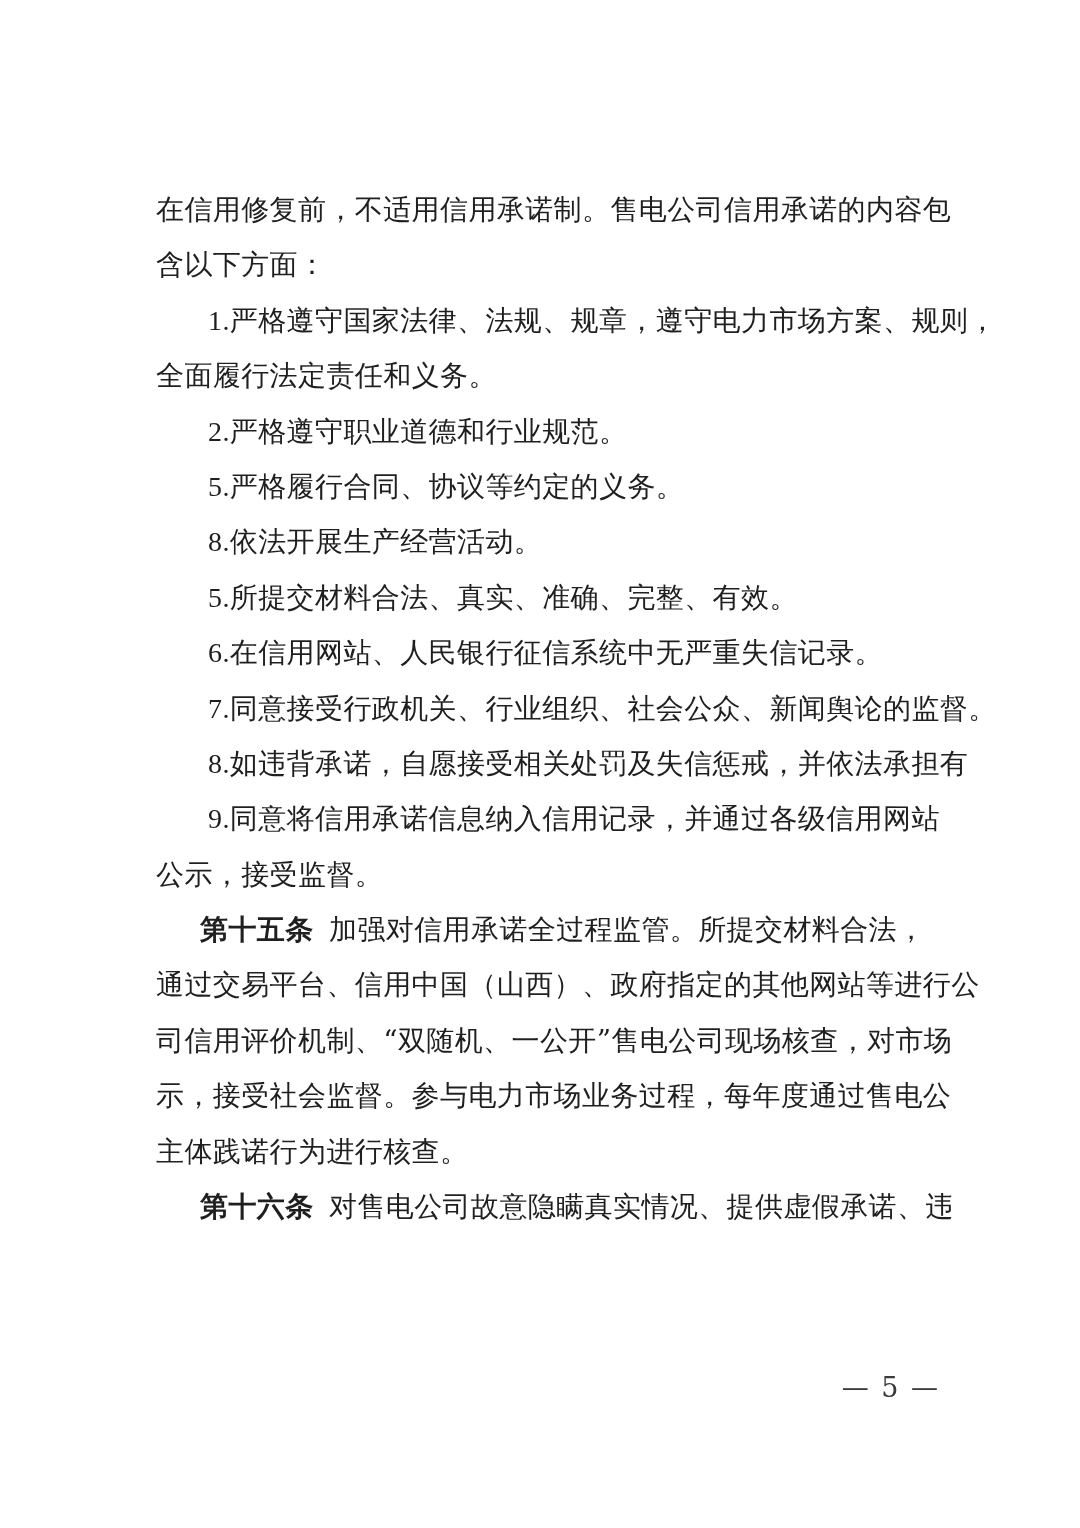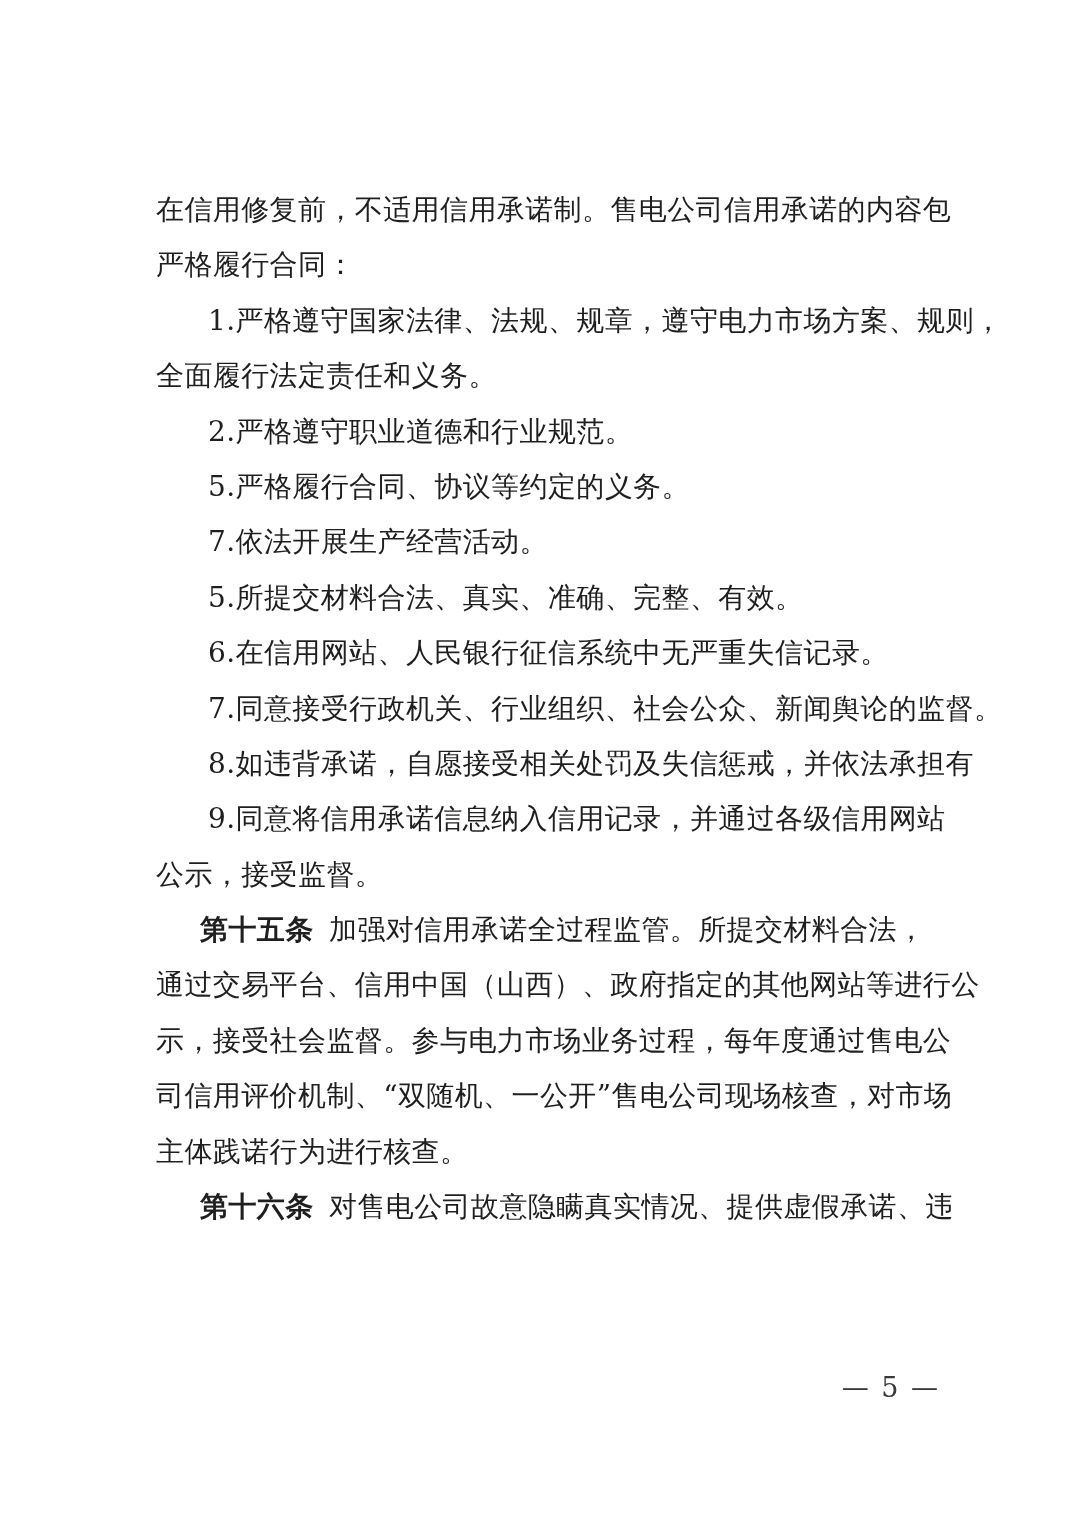--- a/index.html
+++ b/index.html
@@ -23,21 +23,21 @@
     width: 810px;
     font-size: 28px;
     letter-spacing: 0.4px;
     color: #1f1f1f;
   }
   .line {
     height: 55.4px;
     line-height: 55.4px;
     white-space: nowrap;
   }
-  .line.first.item    { padding-left: 52px; }
+  .line.first.item    { padding-left: 52px; font-family: Liberation Serif, serif; }
   .line.first.article { padding-left: 44px; }
   .line.first.body    { padding-left: 0; }
   .lead {
     font-weight: 700;
     margin-right: 0.55em;
   }
   .footer {
     position: absolute;
     top: 1372px;
     right: 140px;
@@ -46,35 +46,35 @@
     color: #3a3a3a;
     letter-spacing: 2px;
   }
 </style>
 </head>
 <body>
 
 <div class="page">
   <div class="text-block">
       <div class="line first body">在信用修复前，不适用信用承诺制。售电公司信用承诺的内容包</div>
-      <div class="line">严格履行合同：</div>
+      <div class="line">含以下方面：</div>
       <div class="line first item">1.严格遵守国家法律、法规、规章，遵守电力市场方案、规则，</div>
       <div class="line">全面履行法定责任和义务。</div>
       <div class="line first item">2.严格遵守职业道德和行业规范。</div>
       <div class="line first item">5.严格履行合同、协议等约定的义务。</div>
-      <div class="line first item">7.依法开展生产经营活动。</div>
+      <div class="line first item">8.依法开展生产经营活动。</div>
       <div class="line first item">5.所提交材料合法、真实、准确、完整、有效。</div>
       <div class="line first item">6.在信用网站、人民银行征信系统中无严重失信记录。</div>
       <div class="line first item">7.同意接受行政机关、行业组织、社会公众、新闻舆论的监督。</div>
       <div class="line first item">8.如违背承诺，自愿接受相关处罚及失信惩戒，并依法承担有</div>
       <div class="line first item">9.同意将信用承诺信息纳入信用记录，并通过各级信用网站</div>
       <div class="line">公示，接受监督。</div>
       <div class="line first article"><span class="lead">第十五条</span><span>加强对信用承诺全过程监管。所提交材料合法，</span></div>
       <div class="line">通过交易平台、信用中国（山西）、政府指定的其他网站等进行公</div>
+      <div class="line">司信用评价机制、“双随机、一公开”售电公司现场核查，对市场</div>
       <div class="line">示，接受社会监督。参与电力市场业务过程，每年度通过售电公</div>
-      <div class="line">司信用评价机制、“双随机、一公开”售电公司现场核查，对市场</div>
       <div class="line">主体践诺行为进行核查。</div>
       <div class="line first article"><span class="lead">第十六条</span><span>对售电公司故意隐瞒真实情况、提供虚假承诺、违</span></div>
     </div>
   <div class="footer">
     <span>— 5 —</span>
   </div>
 </div>
 
 </body></html>

